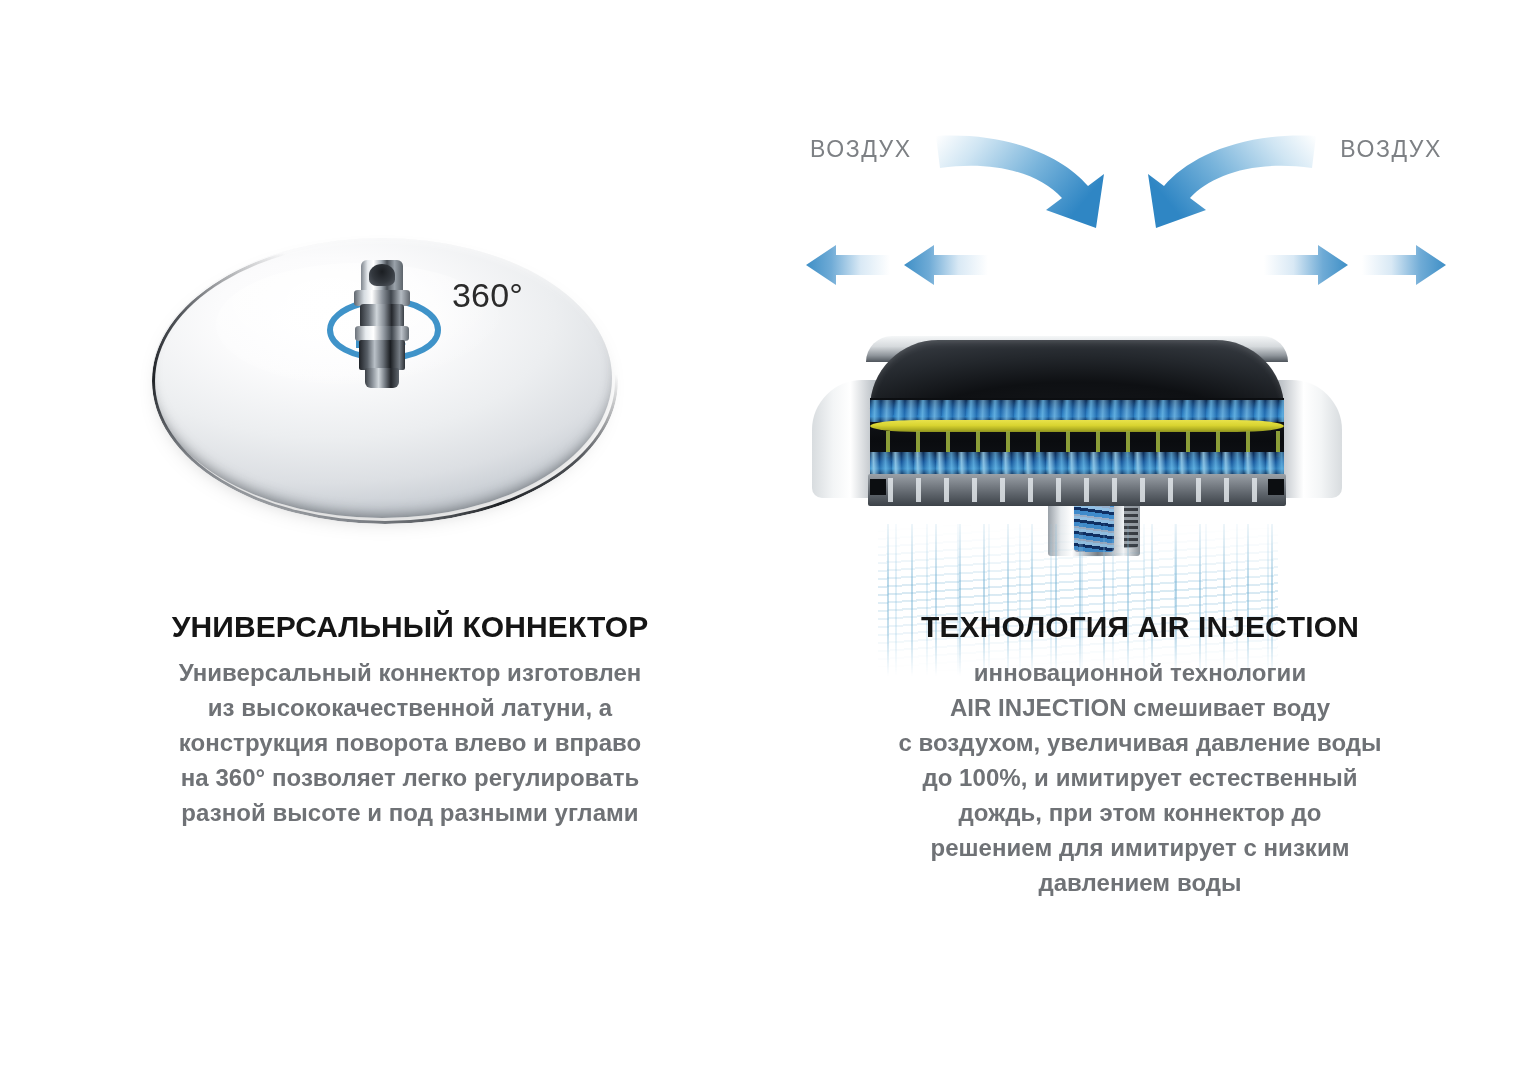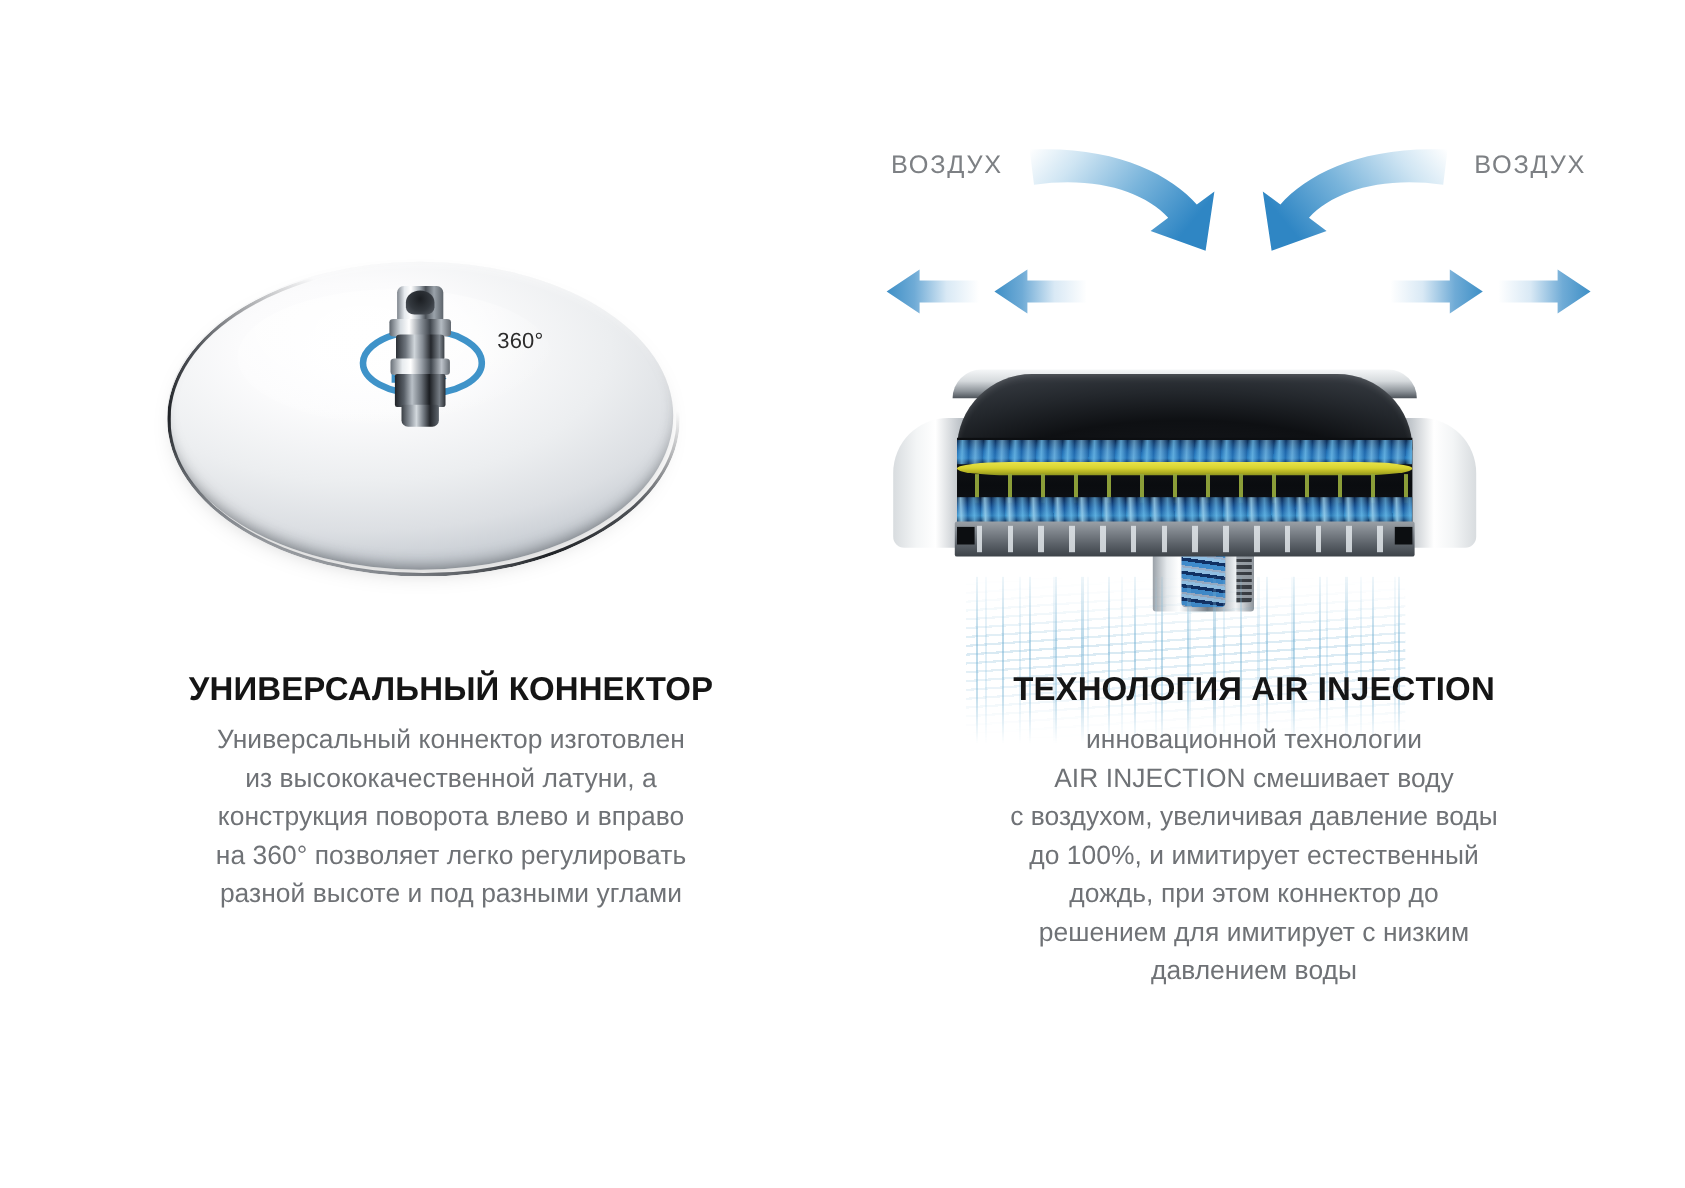--- a/index.html
+++ b/index.html
@@ -141,22 +141,22 @@
     top: 54px;
     width: 124px;
     height: 74px;
     pointer-events: none;
   }
 
   
   .deg-label {
     position: absolute;
     left: 300px;
-    top: 61px;
-    font-size: 20px;
+    top: 38px;
+    font-size: 34px;
     color: #2b2b2b;
     letter-spacing: 0.2px;
     white-space: nowrap;
   }
 
   
   .ai-wrap {
     position: absolute;
     left: 6px;
     top: 124px;
@@ -392,20 +392,21 @@
     color: #151515;
     letter-spacing: 0.1px;
     line-height: 1.25;
     margin-bottom: 9px;
   }
   .caption-body {
     font-size: 24px;
     color: #6f7276;
     line-height: 1.46;
     letter-spacing: 0.05px;
+    font-weight: bold;
   }
   .caption-body p { margin: 0; }
 </style>
 </head>
 <body>
 
 <div class="page">
 
   <div class="column column-left">
 

